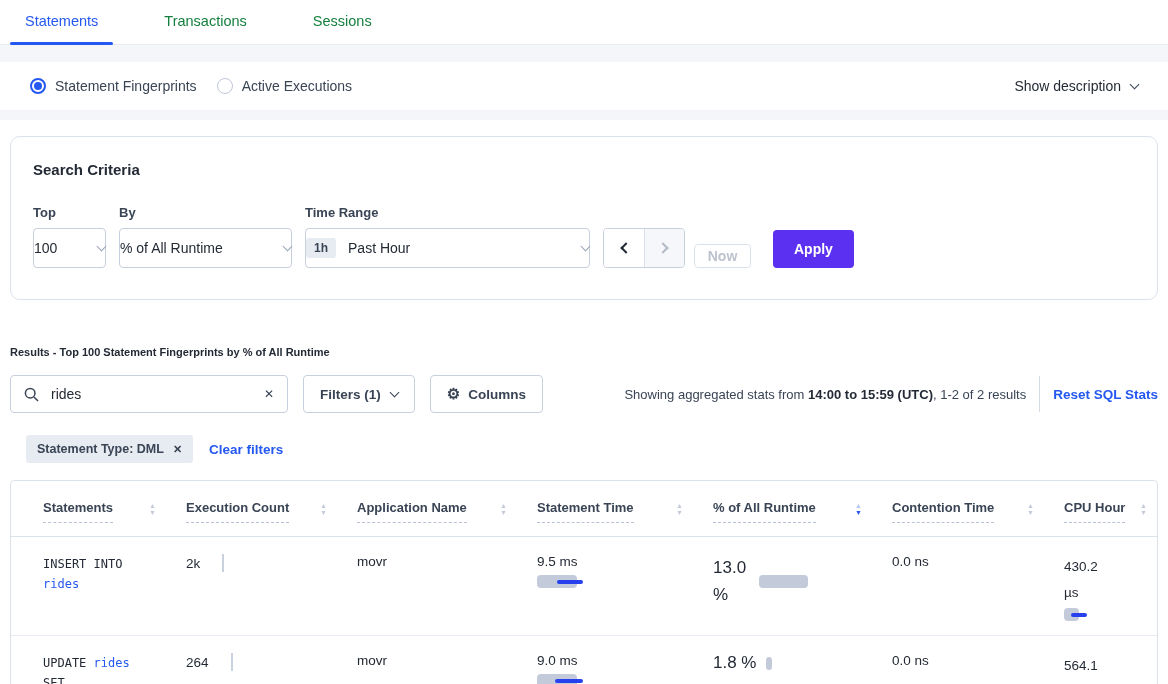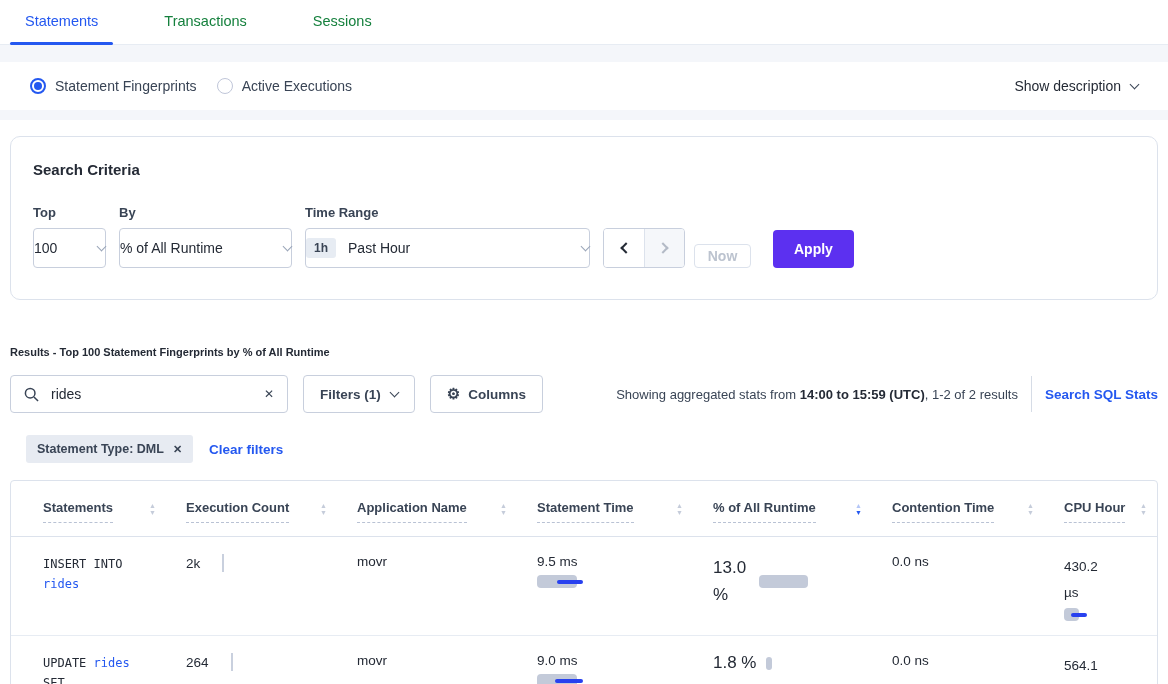--- a/index.html
+++ b/index.html
@@ -176,21 +176,21 @@
     <i class="chev"></i>
   </div>
   <div class="tb-btn">
     <span class="gear">⚙</span>
     <span>Columns</span>
   </div>
   <div class="stats">
     <span>Showing aggregated stats from </span><b>14:00 to 15:59 (UTC)</b><span>, 1-2 of 2 results</span>
   </div>
   <div class="vdiv"></div>
-  <a class="link">Search SQL Stats</a>
+  <a class="link">Reset SQL Stats</a>
 </div>
 
 <div class="chips">
   <div class="chip">
     <span>Statement Type: DML</span>
     <span class="x">✕</span>
   </div>
   <a class="link clear-link">Clear filters</a>
 </div>
 

